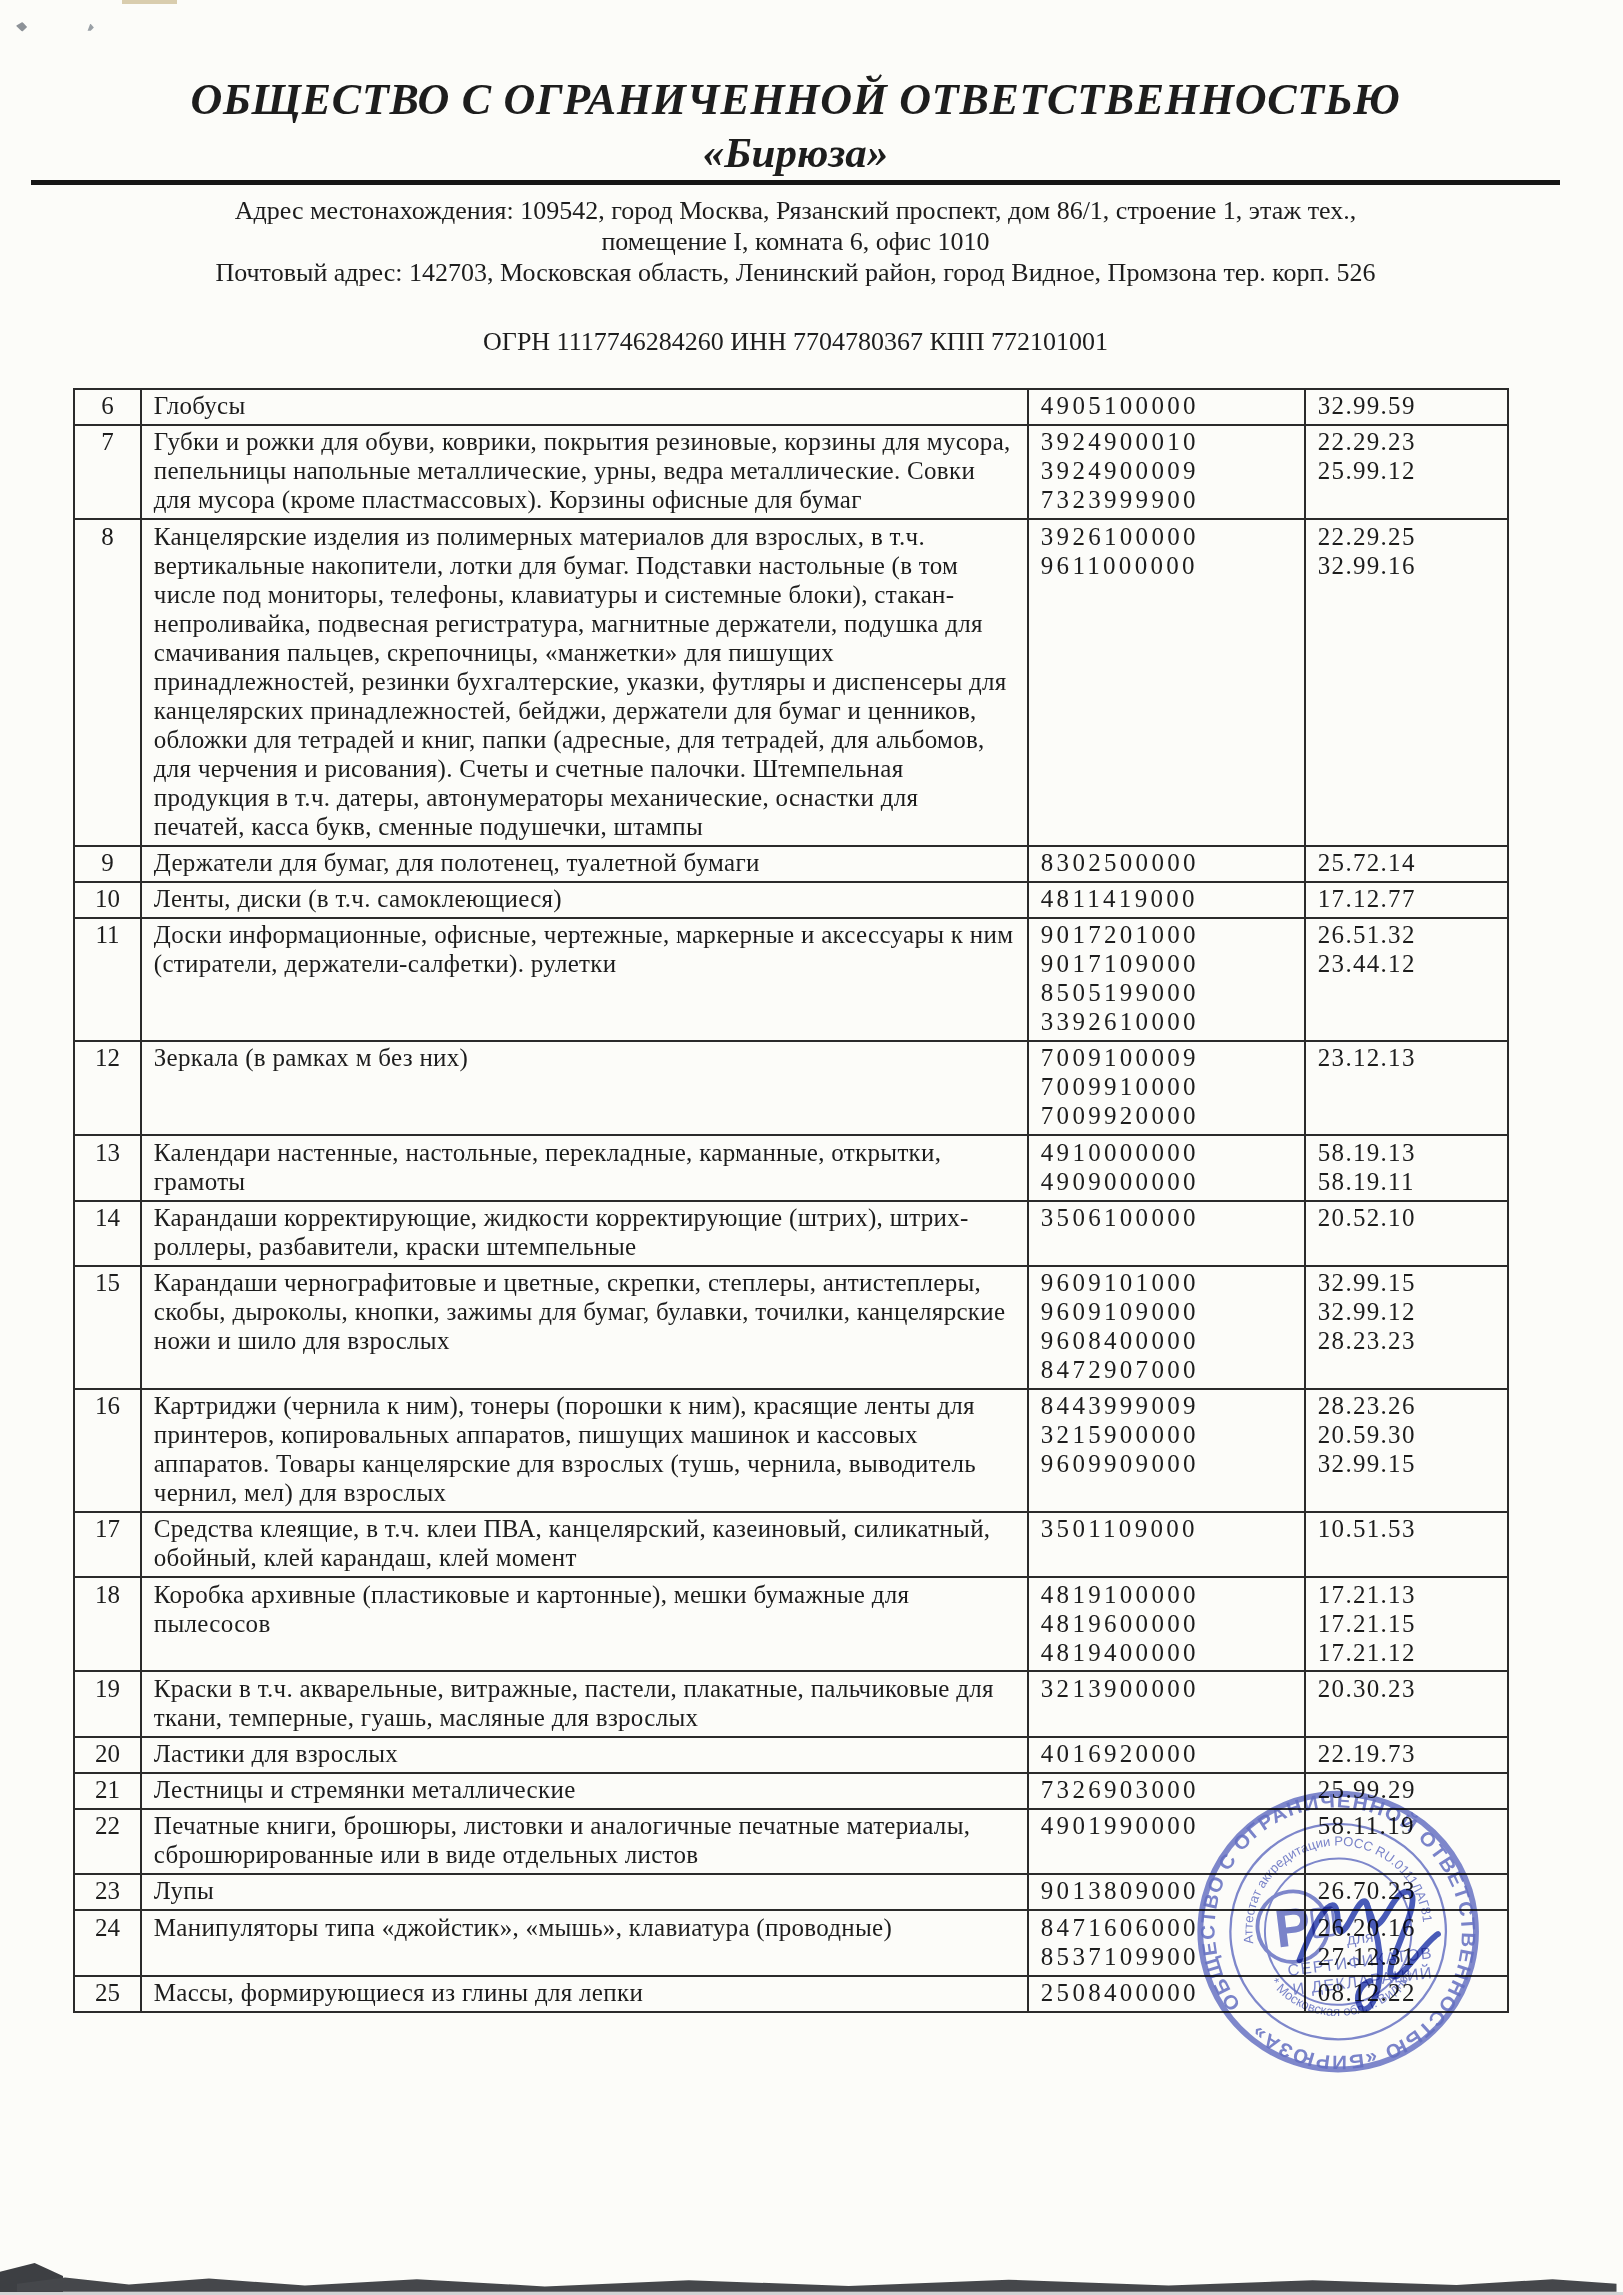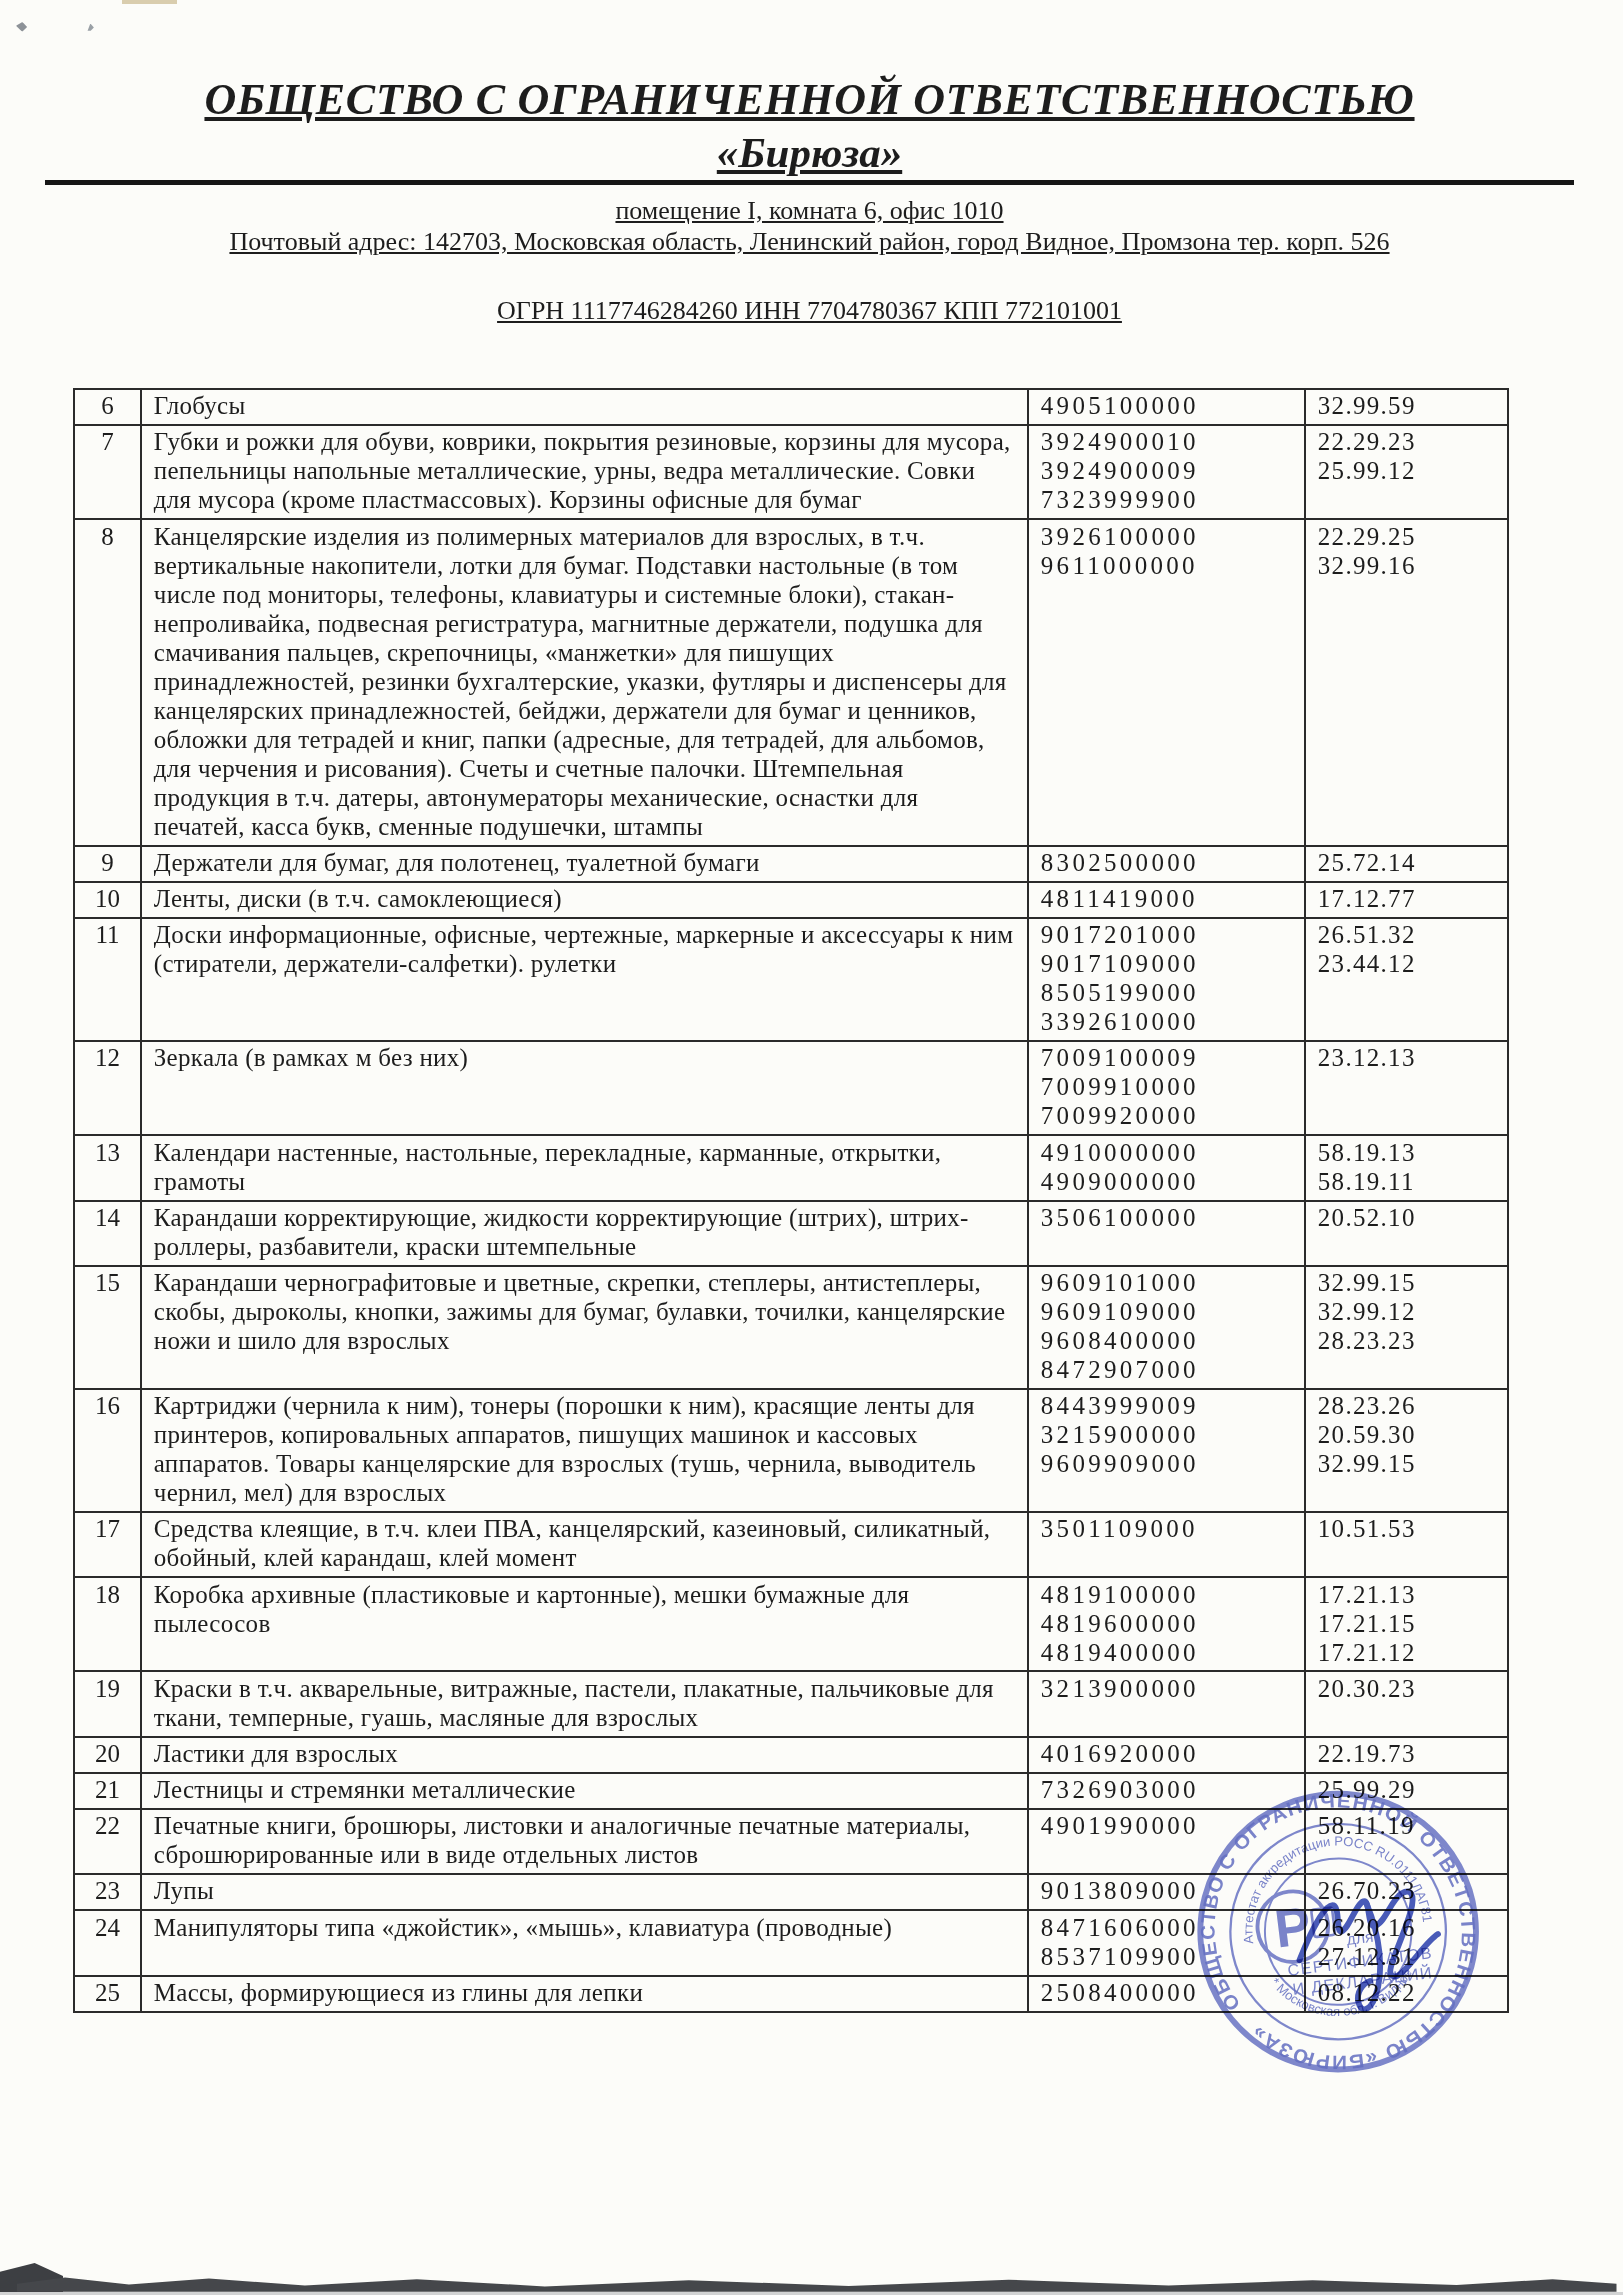--- a/index.html
+++ b/index.html
@@ -15,21 +15,21 @@
   .speck.s1{left:15.7px;top:21.6px;width:11px;height:9.2px;transform:rotate(18deg);clip-path:polygon(0 60%,45% 0,100% 35%,70% 100%);}
   .speck.s2{left:86px;top:23.6px;width:7.9px;height:7.2px;background:#9aa0a6;clip-path:polygon(20% 100%,55% 0,100% 55%,60% 100%);}
   .tan-strip{position:absolute;left:122px;top:0;width:55px;height:3.9px;background:#cdbd94;opacity:.75;}
   .bottom-edge{position:absolute;left:17px;right:6.5px;top:2274px;height:17.7px;background:#45474b;
     clip-path:polygon(0% 55%,3% 20%,7% 60%,12% 25%,18% 65%,25% 30%,33% 70%,42% 35%,52% 68%,62% 32%,72% 65%,81% 35%,90% 62%,96% 30%,100% 55%,100% 100%,0% 100%);}
   .bottom-edge-left{position:absolute;left:0;top:2263px;width:63px;height:29px;background:#3d3f43;
     clip-path:polygon(0 30%,55% 0,100% 45%,100% 100%,0 100%);}
   .bottom-hairline{position:absolute;left:0;right:0;top:2292px;height:2.6px;background:#b5b8ba;opacity:.6;}
 
   
-  .header{position:absolute;left:45px;top:0;width:1529px;text-align:center;text-decoration:underline;}
+  .header{position:absolute;left:31px;top:0;width:1529px;text-align:center;}
   .title1{margin-top:77px;font-size:44px;font-weight:bold;font-style:italic;line-height:1.05;letter-spacing:0.7px;white-space:nowrap;}
   .title2{margin-top:6.5px;font-size:43px;font-weight:bold;font-style:italic;line-height:1.05;}
   .rule{margin-top:5.2px;height:4.6px;background:#161616;}
   .addr{margin-top:10.5px;font-size:26px;line-height:31px;}
   .reg-line{margin-top:38px;font-size:26px;line-height:31px;}
   .contact-line{font-size:26px;line-height:31px;}
 
   
   .doc-table{
     position:absolute;left:73px;top:388px;width:1434px;
@@ -60,20 +60,21 @@
 
   <div class="speck s1"></div>
   <div class="speck s2"></div>
   <div class="tan-strip"></div>
 
   <div class="header">
     <div class="title1">ОБЩЕСТВО С ОГРАНИЧЕННОЙ ОТВЕТСТВЕННОСТЬЮ</div>
     <div class="title2">«Бирюза»</div>
     <div class="rule"></div>
     <div class="addr">
+      <div>Адрес местонахождения: 109542, город Москва, Рязанский проспект, дом 86/1, строение 1, этаж тех.,</div>
       <div>помещение I, комната 6, офис 1010</div>
       <div>Почтовый адрес: 142703, Московская область, Ленинский район, город Видное, Промзона тер. корп. 526</div>
     </div>
     <div class="reg-line">ОГРН 1117746284260 ИНН 7704780367 КПП 772101001</div>
   </div>
 
   <table class="doc-table">
     <colgroup>
       <col style="width:67px">
         <col style="width:887px">

